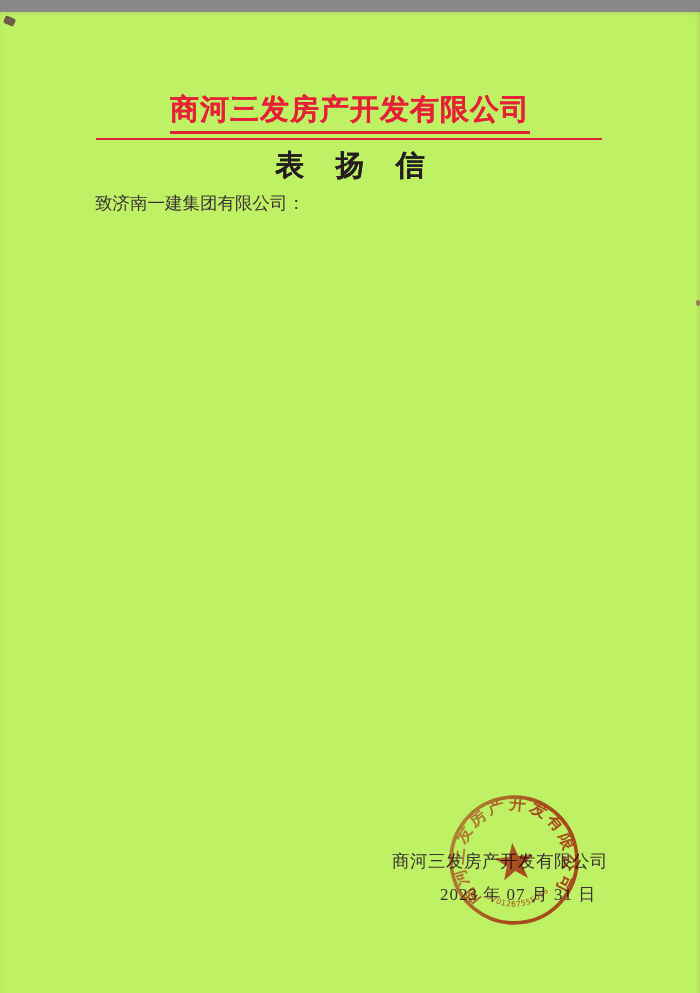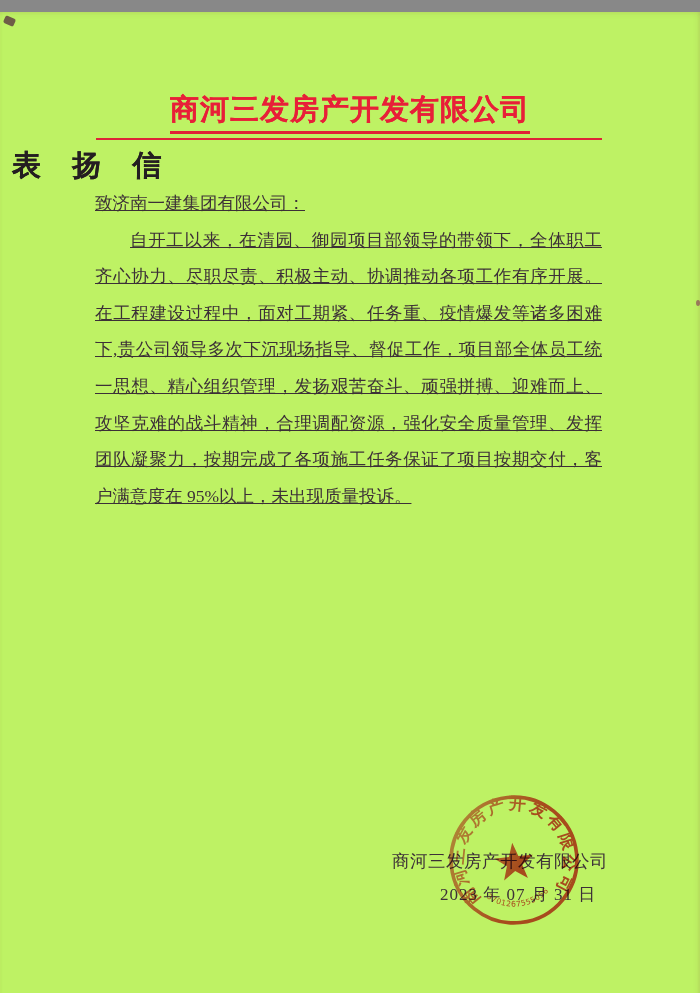--- a/index.html
+++ b/index.html
@@ -27,33 +27,34 @@
     border-bottom:3px solid #e02036;
     padding-bottom:1px;
     text-shadow:0 0 .5px #e81f38;
   }
   .rule{
     position:absolute;top:126px;left:96px;width:506px;height:2px;
     background:#dd2438;
   }
   .doc-title{
     position:absolute;top:134px;left:0;width:100%;
+    text-align:center;
     font-size:29px;font-weight:bold;color:#241e21;
     letter-spacing:12px;text-indent:12px;
     text-shadow:0 0 .5px #241e21;
   }
   
   .letter-body{
     position:absolute;top:173px;left:95px;width:507px;
     font-size:17.5px;line-height:36.6px;
     color:#3c3037;
     text-align:justify;
     text-justify:inter-ideograph;
   }
-  .letter-body p{margin:0 0 4px 0;text-indent:2em;text-decoration:underline;}
+  .letter-body p{margin:0 0 4px 0;text-indent:2em;}
   .letter-body .salutation{margin:0;text-indent:0;}
   
   .sig-company{
     position:absolute;top:837px;left:392px;
     font-size:17.5px;color:#3c3037;letter-spacing:.5px;
   }
   .sig-date{
     position:absolute;top:871px;left:440px;
     font-size:17px;color:#3c3037;letter-spacing:1px;
   }
@@ -88,21 +89,20 @@
   <div class="letterhead">
     <span class="inner">商河三发房产开发有限公司</span>
   </div>
 
   <div class="rule"></div>
 
   <div class="doc-title">表 扬 信</div>
 
   <div class="letter-body">
     <p class="salutation">致济南一建集团有限公司：</p>
-    <p>自开工以来，在清园、御园项目部领导的带领下，全体职工齐心协力、尽职尽责、积极主动、协调推动各项工作有序开展。在工程建设过程中，面对工期紧、任务重、疫情爆发等诸多困难下,贵公司领导多次下沉现场指导、督促工作，项目部全体员工统一思想、精心组织管理，发扬艰苦奋斗、顽强拼搏、迎难而上、攻坚克难的战斗精神，合理调配资源，强化安全质量管理、发挥团队凝聚力，按期完成了各项施工任务保证了项目按期交付，客户满意度在 95%以上，未出现质量投诉。</p>
   </div>
 
   <div class="sig-company">商河三发房产开发有限公司</div>
 
   <div class="sig-date">2023 年 07 月 31 日</div>
 
   <div class="stamp">
     <svg viewBox="0 0 140 140" xmlns="http://www.w3.org/2000/svg">
       <defs>
         <path id="arcTop" d="M 31.7,102.1 A 50,50 0 1 1 108.3,102.1" fill="none"></path>

